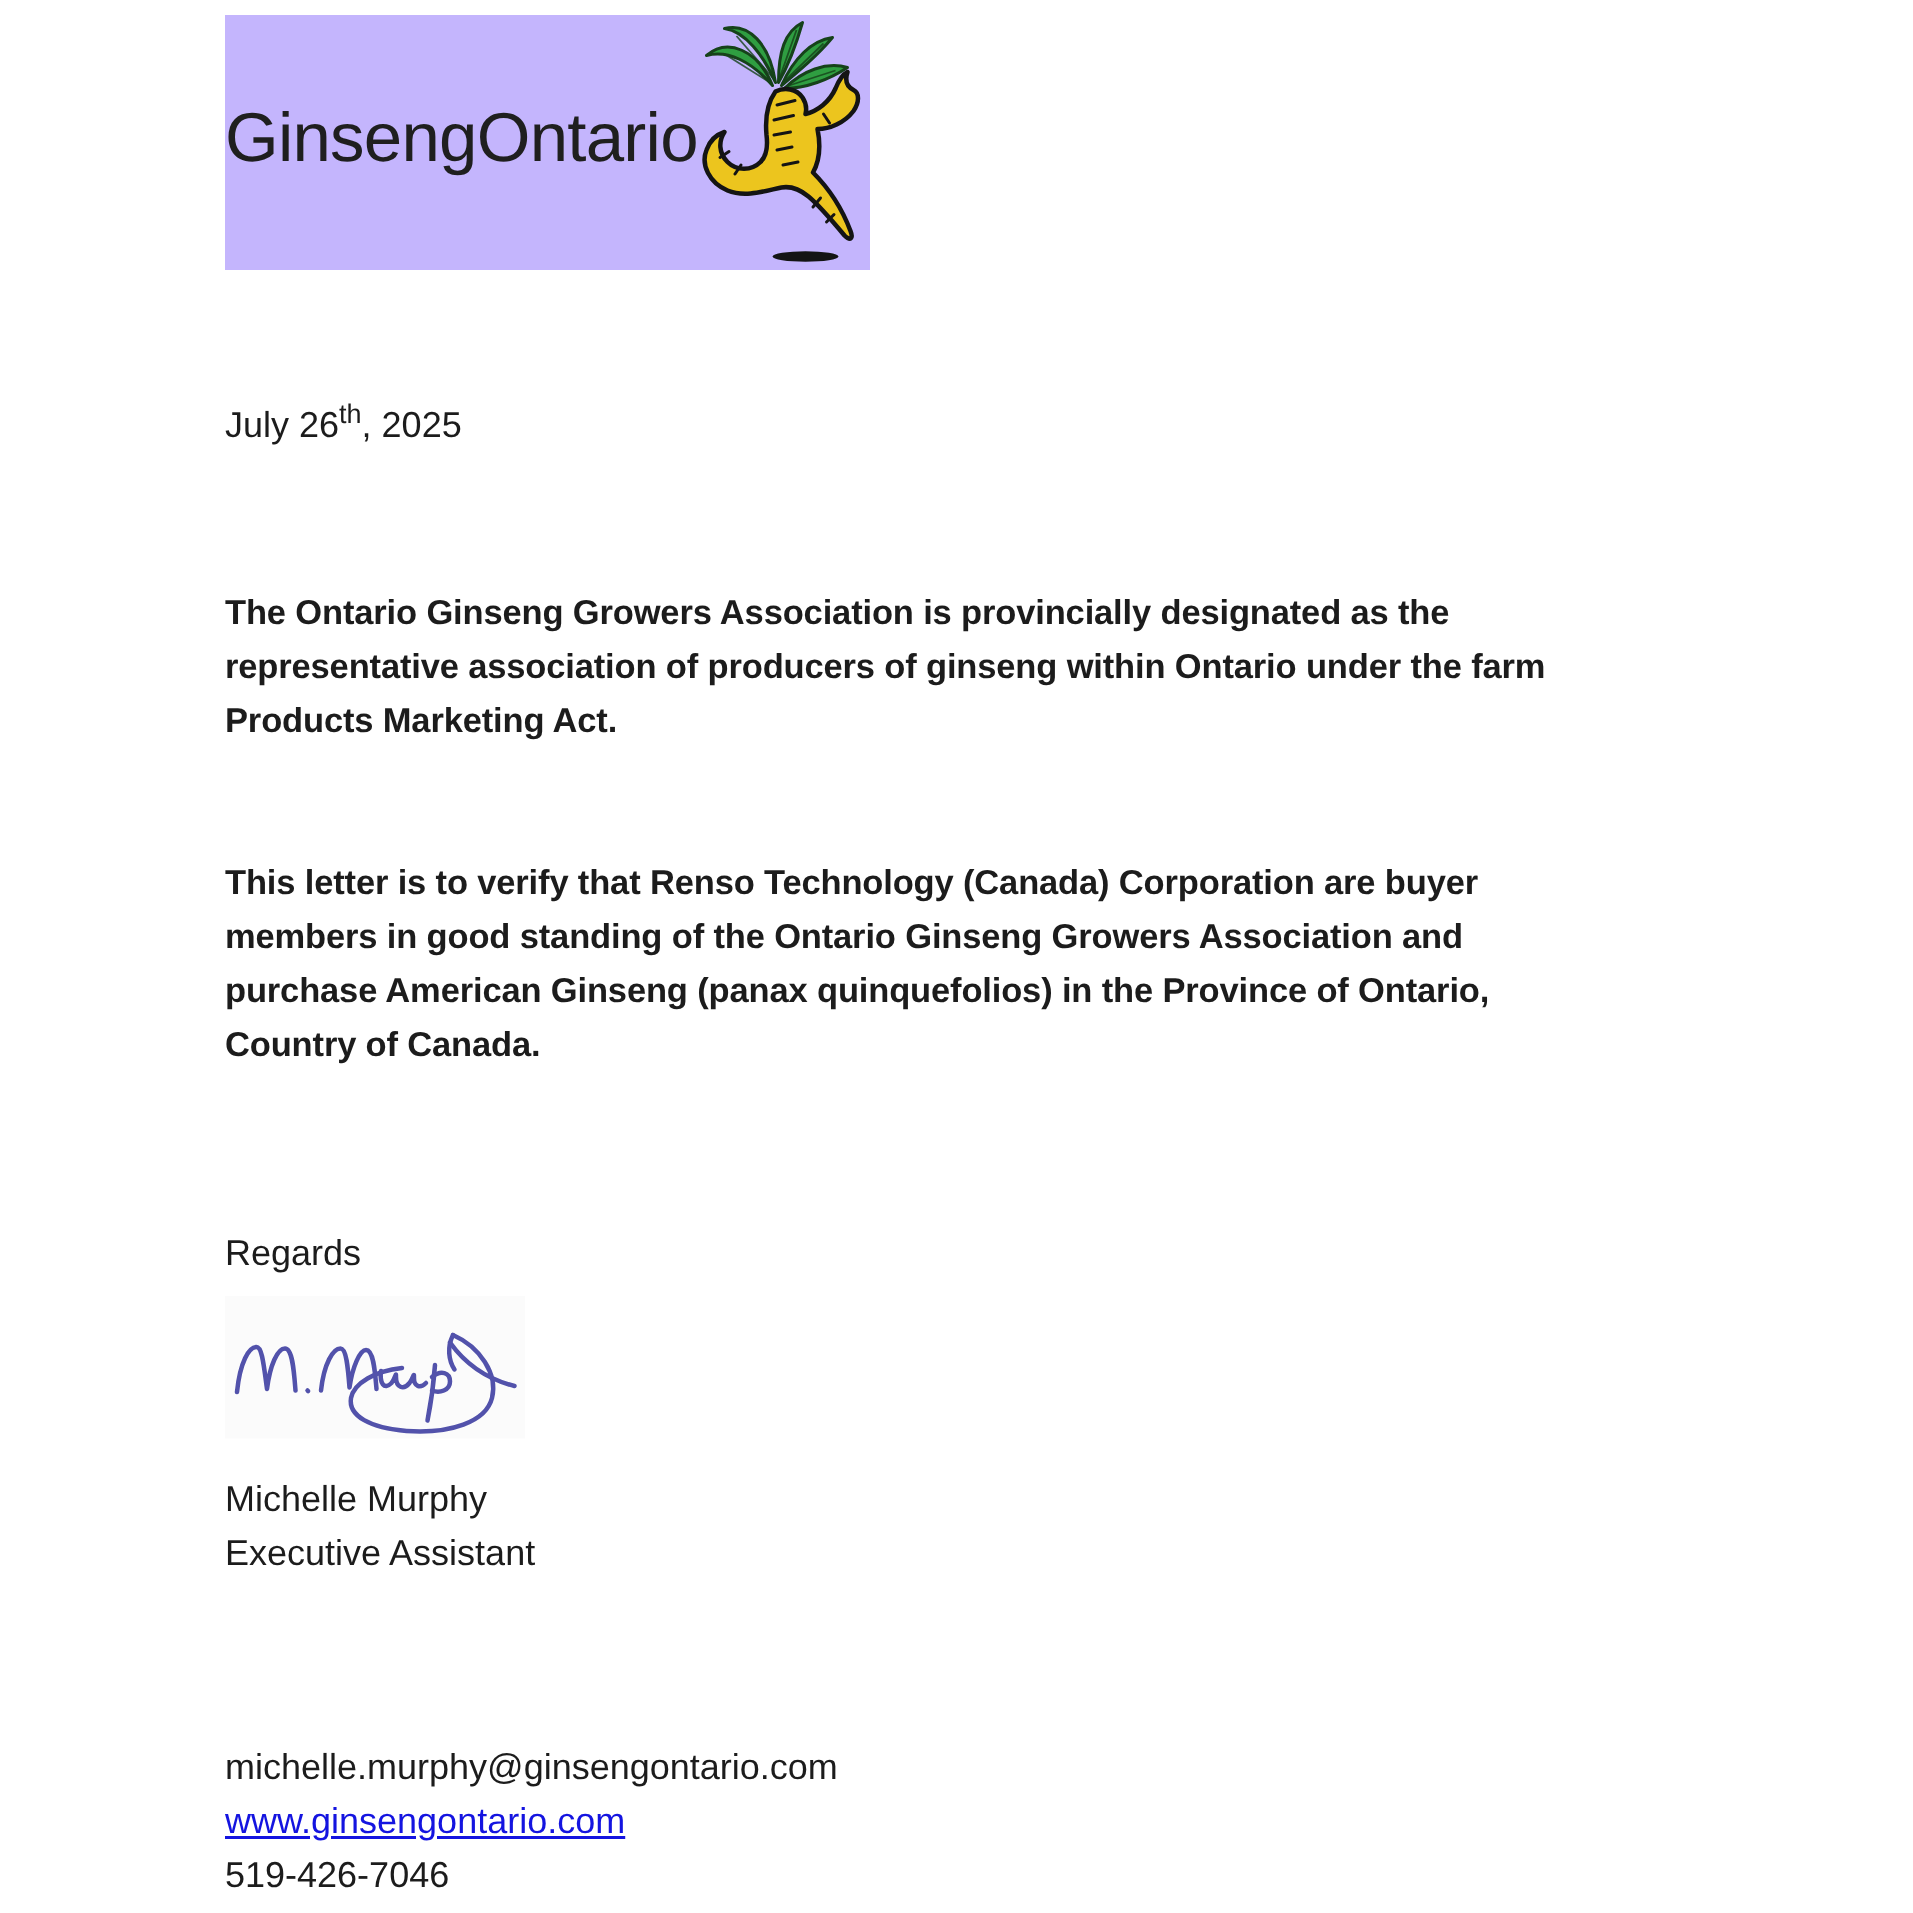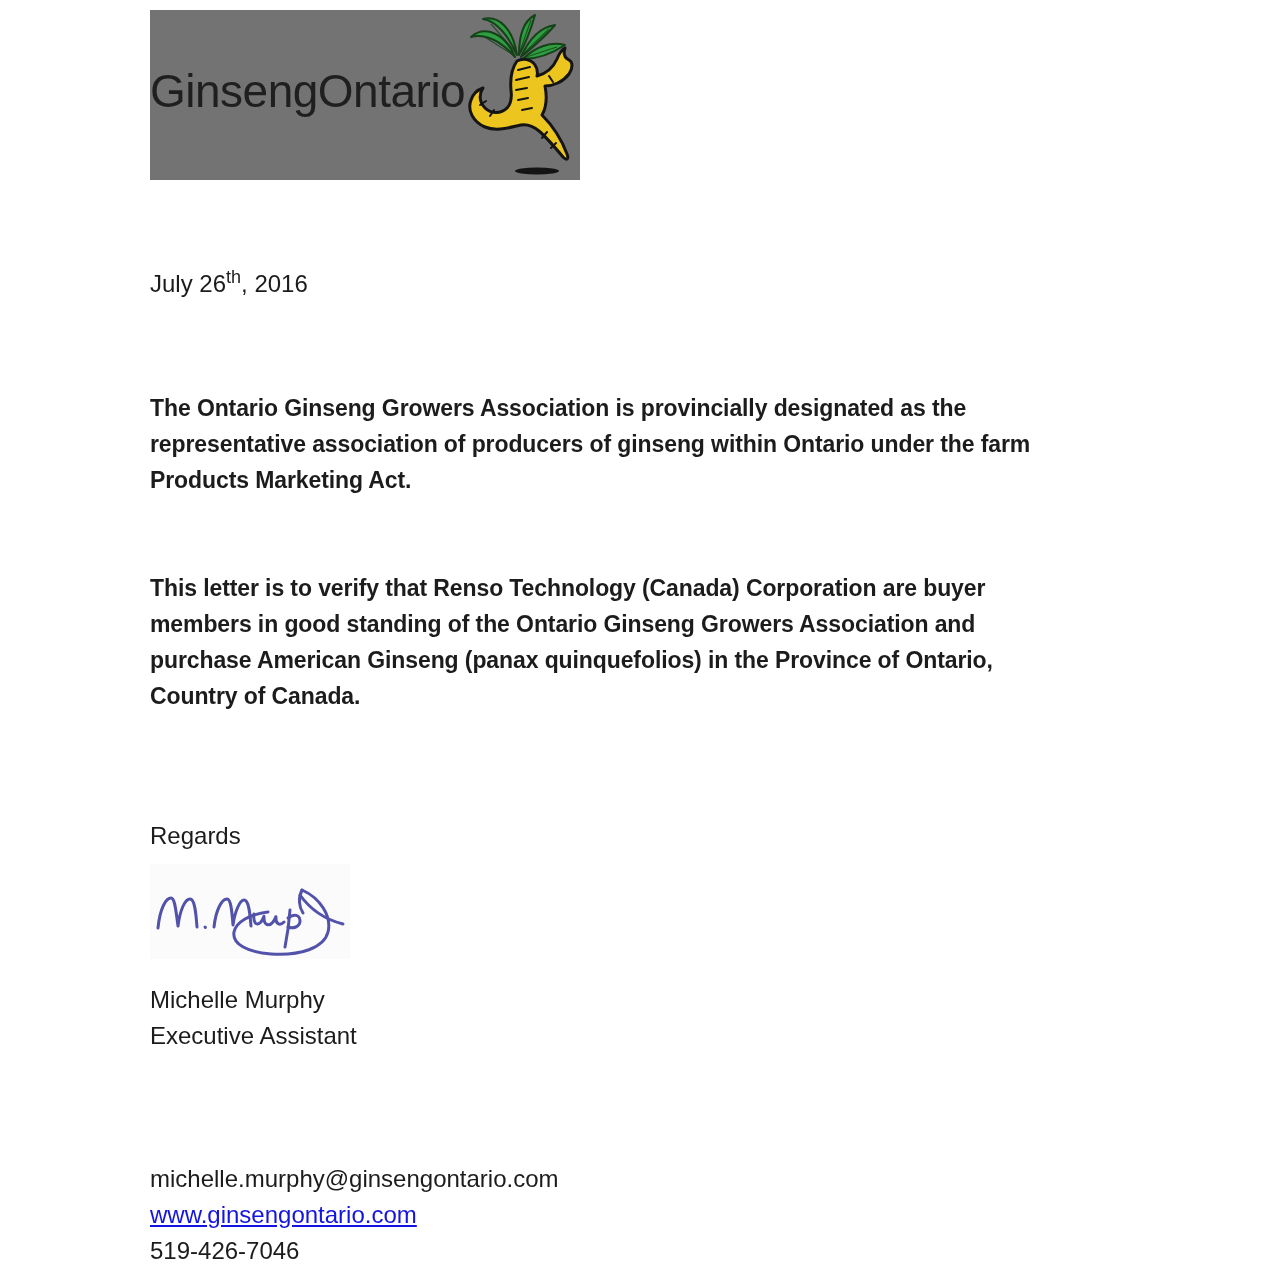--- a/index.html
+++ b/index.html
@@ -19,21 +19,21 @@
 
   
   .logo {
     position: absolute;
     left: 150px;
     top: 10px;
     width: 430px;
     height: 170px;
     display: flex;
     align-items: flex-start;
-    background: #737373;
+    background: #c4b5fd;
   }
   .logo-text {
     margin-top: 58px;
     font-size: 46px;
     line-height: 1;
     letter-spacing: -0.5px;
     color: #1f1f1f;
     white-space: nowrap;
   }
   .mascot {
@@ -166,21 +166,21 @@
         <path d="M99 131 L94 136"></path>
         <path d="M23 93 L29 89"></path>
         <path d="M33 104 L37 98"></path>
       </g>
 
       <ellipse cx="80" cy="159" rx="22" ry="3.5" fill="#141414"></ellipse>
     </svg>
   </div>
 
   <div class="date-line">
-    <span>July 26</span><sup>th</sup><span>, 2016</span>
+    <span>July 26</span><sup>th</sup><span>, 2025</span>
   </div>
 
   <p class="para p1">The Ontario Ginseng Growers Association is provincially designated as the
 representative association of producers of ginseng within Ontario under the farm
 Products Marketing Act.</p>
   <p class="para p2">This letter is to verify that Renso Technology (Canada) Corporation are buyer
 members in good standing of the Ontario Ginseng Growers Association and
 purchase American Ginseng (panax quinquefolios) in the Province of Ontario,
 Country of Canada.</p>
 

